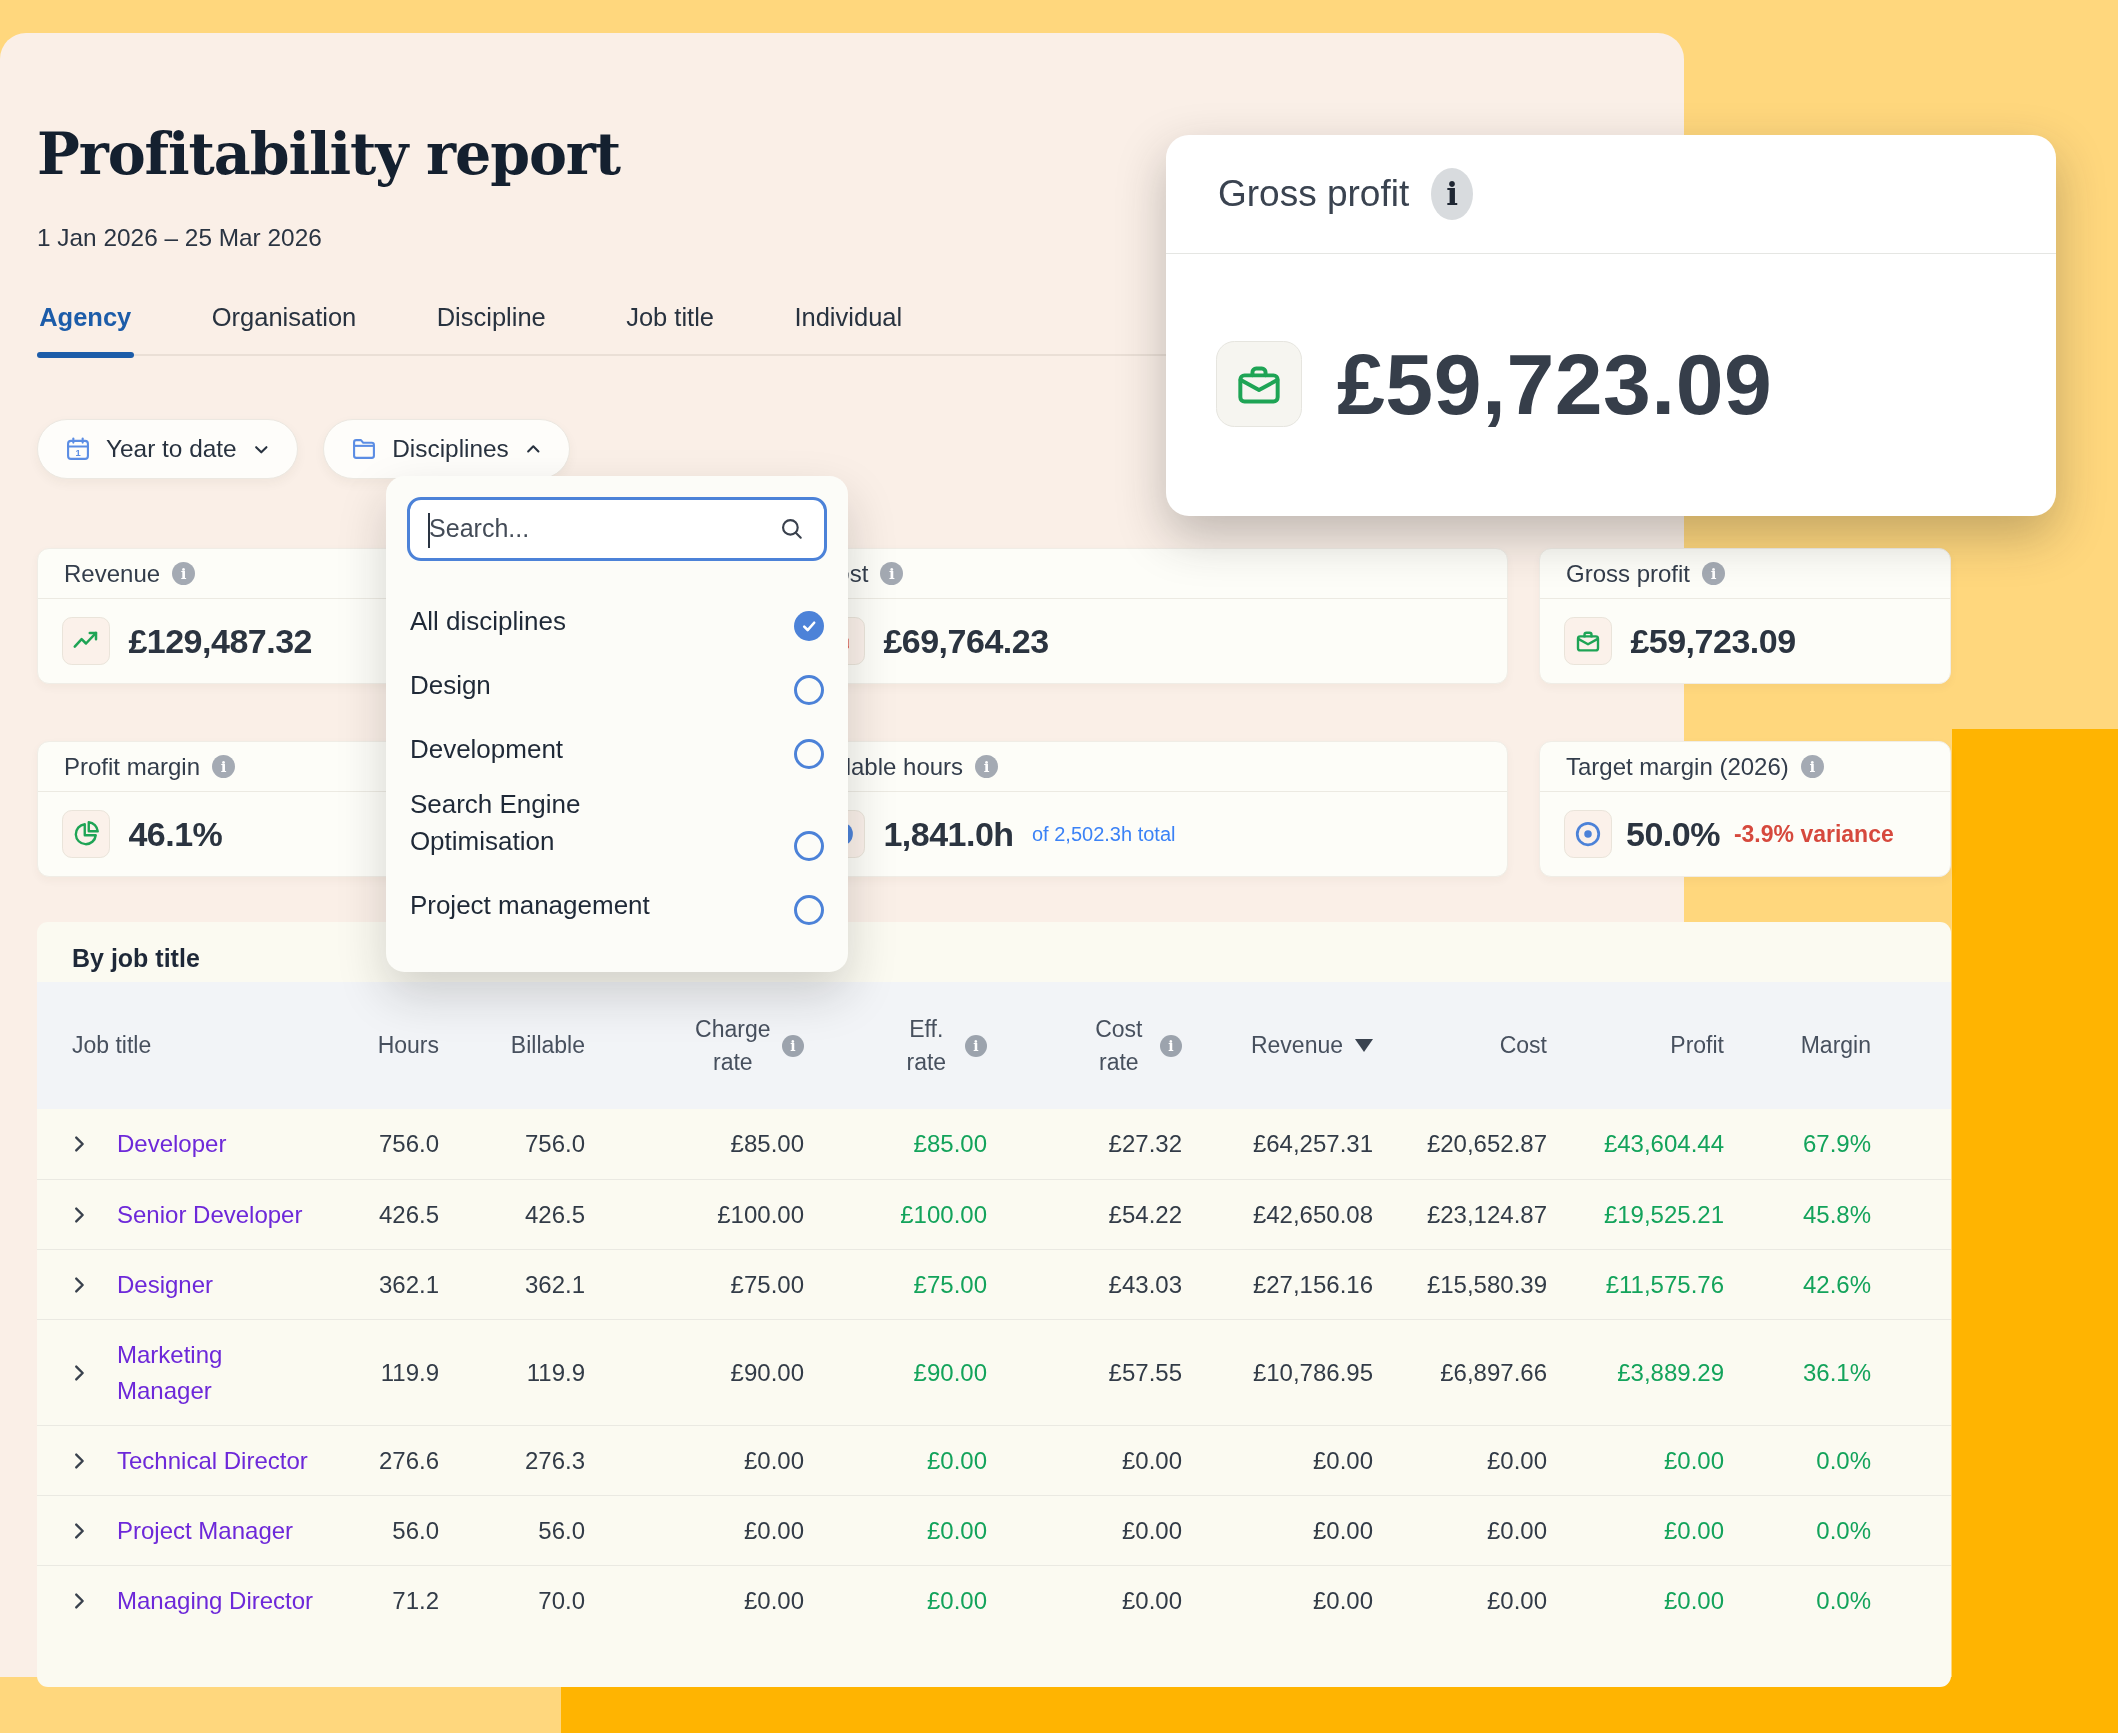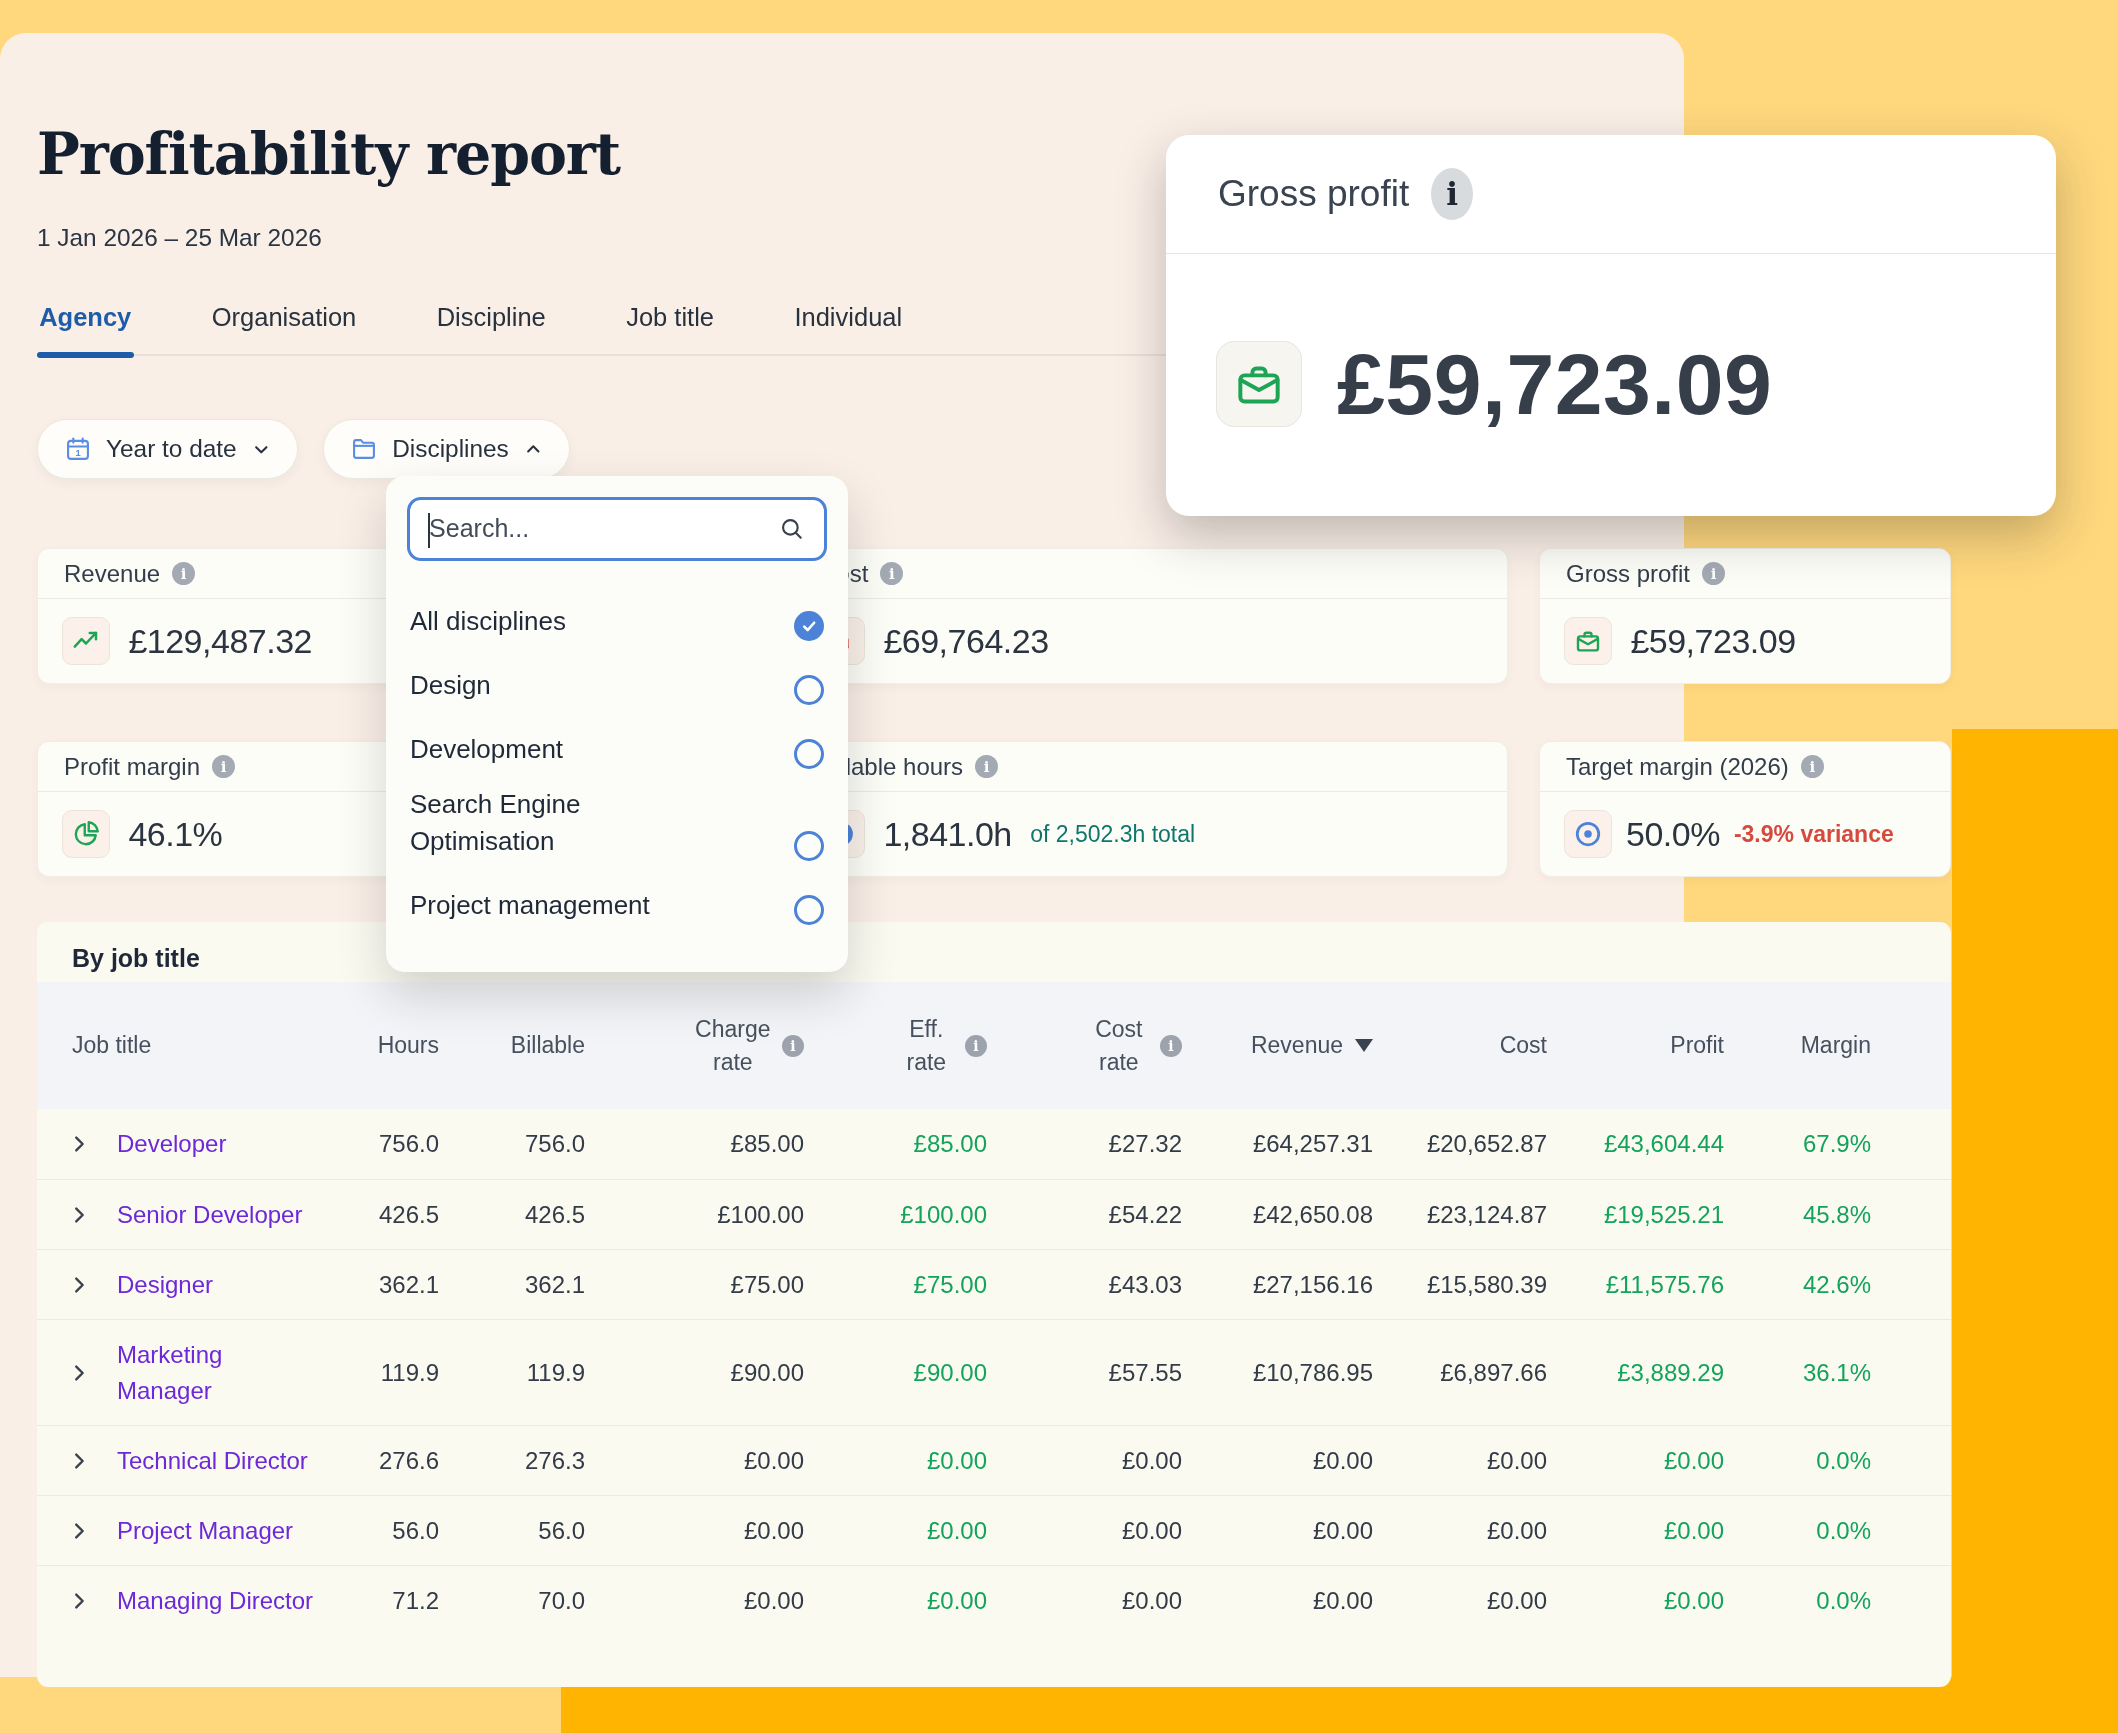--- a/index.html
+++ b/index.html
@@ -36,22 +36,22 @@
   
   .kcard { position:absolute; background:#FDFDF8; border:1.1px solid #F0EDE6; border-radius:12px;
            box-shadow:0 3.3px 8.7px rgba(80,60,30,.04); height:136px; }
   .khead { height:50px; display:flex; align-items:center; gap:12px; padding:0 26px;
            border-bottom:1.1px solid #ECEAE2; }
   .klabel { font-size:24px; color:#333D4B; }
   .kbody { height:84px; display:flex; align-items:center; gap:18.4px; padding:0 24px; }
   .ibox { width:48px; height:48px; border-radius:9.8px; background:#FBF1EA; border:1.1px solid #EAE4DA;
           display:flex; align-items:center; justify-content:center; flex:0 0 auto; }
   .ibox svg { width:30px; height:30px; }
-  .kval { font-size:34px; font-weight:400; color:#2B3440; letter-spacing:-0.5px; white-space:nowrap; }
-  .ksuffix { font-size:23px; color:#0f766e; white-space:nowrap; }
+  .kval { font-size:34px; font-weight:700; color:#2B3440; letter-spacing:-0.5px; white-space:nowrap; }
+  .ksuffix { font-size:20px; color:#3b82f6; white-space:nowrap; }
   .kvariance { font-size:23px; color:#D6493D; font-weight:600; white-space:nowrap; }
 
   .info { width:23px; height:23px; border-radius:50%; background:#A4AAB3; color:#fff;
           display:inline-flex; align-items:center; justify-content:center;
           font-family:"DejaVu Serif", serif; font-size:15px; font-weight:700; flex:0 0 auto; }
 
   
   .dropdown { position:absolute; left:386px; top:476px; width:462px; height:496px; background:#FCFCF8;
               border-radius:18.4px; box-shadow:0 22px 49px rgba(30,30,30,.18); z-index:40; padding:20.6px; }
   .search { height:64px; border:3.3px solid #4C82D8; border-radius:14px; background:#FFFFFF;

